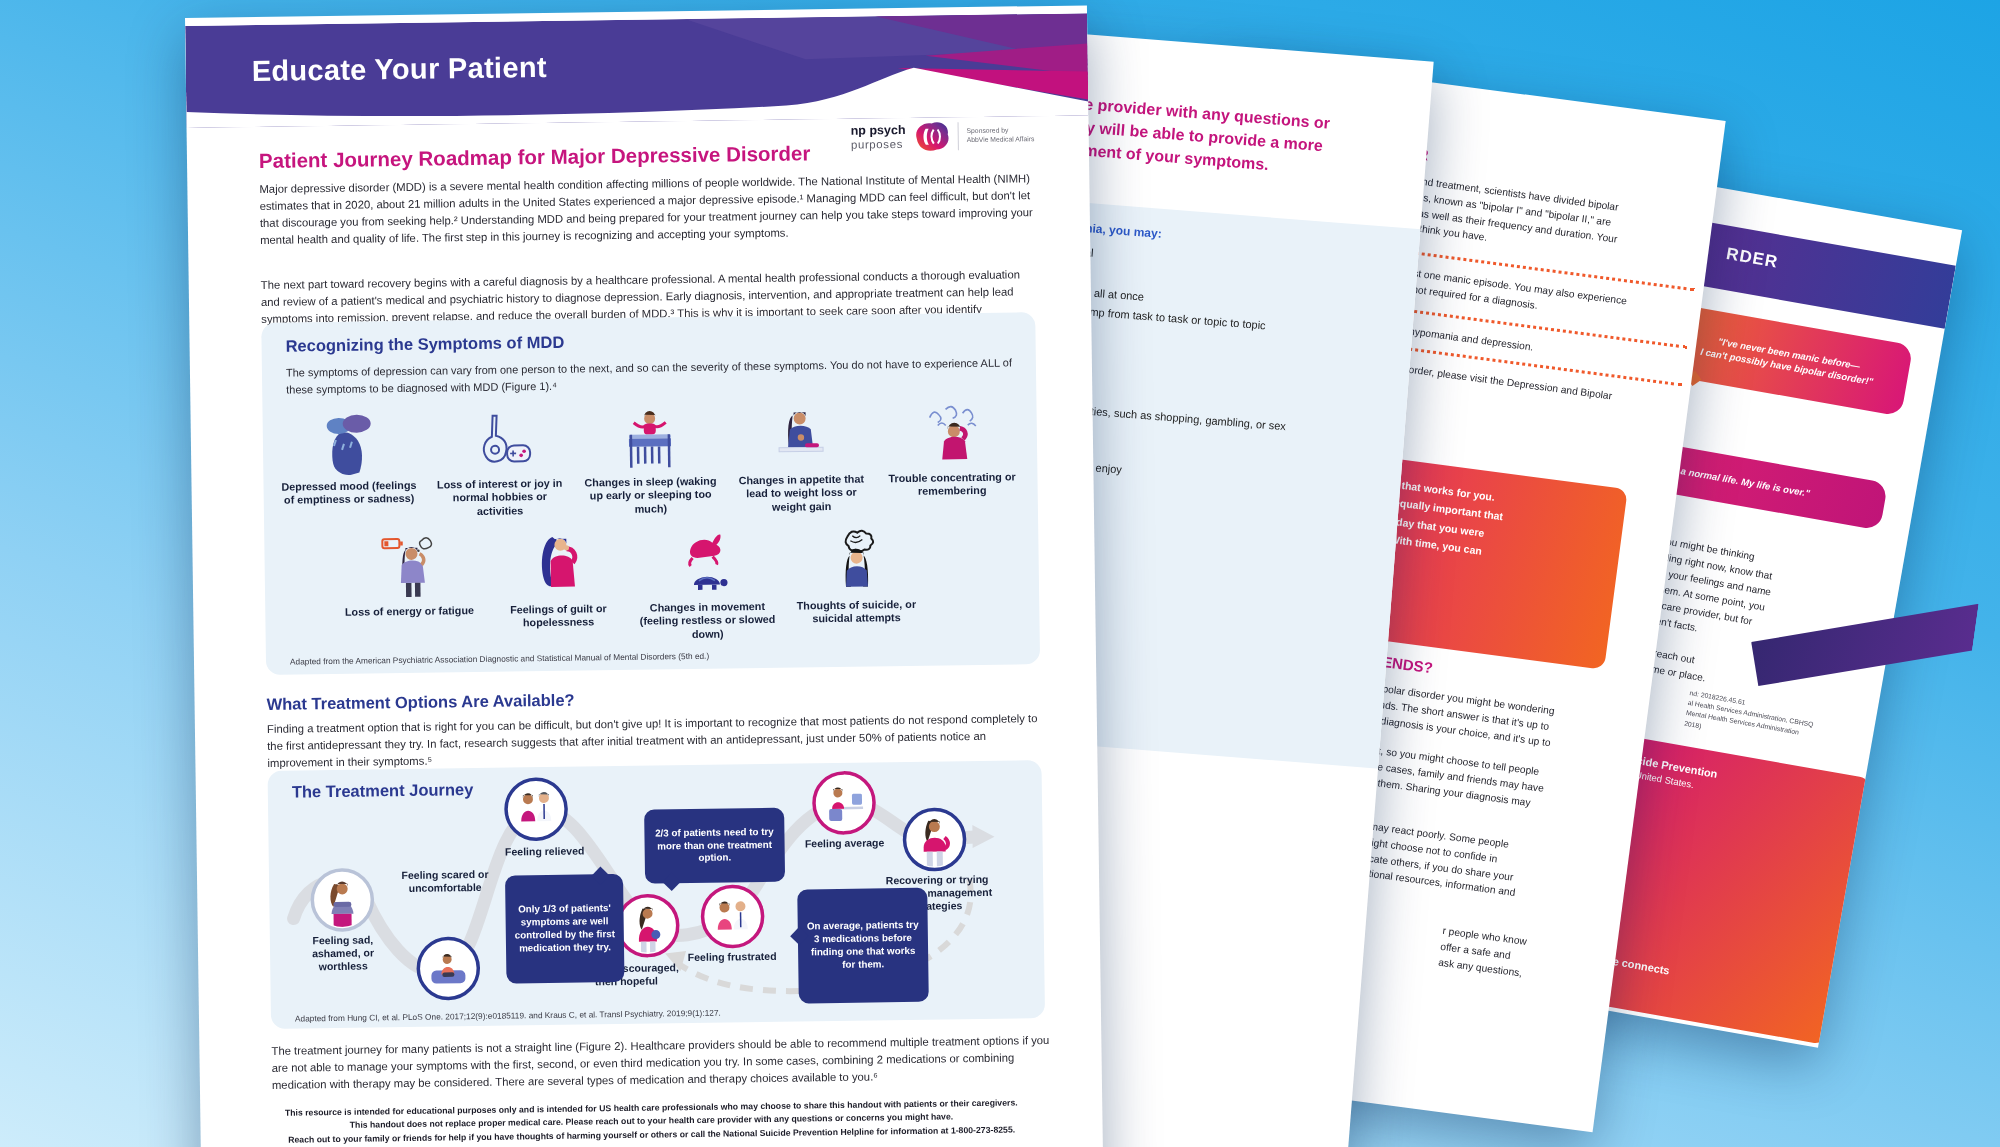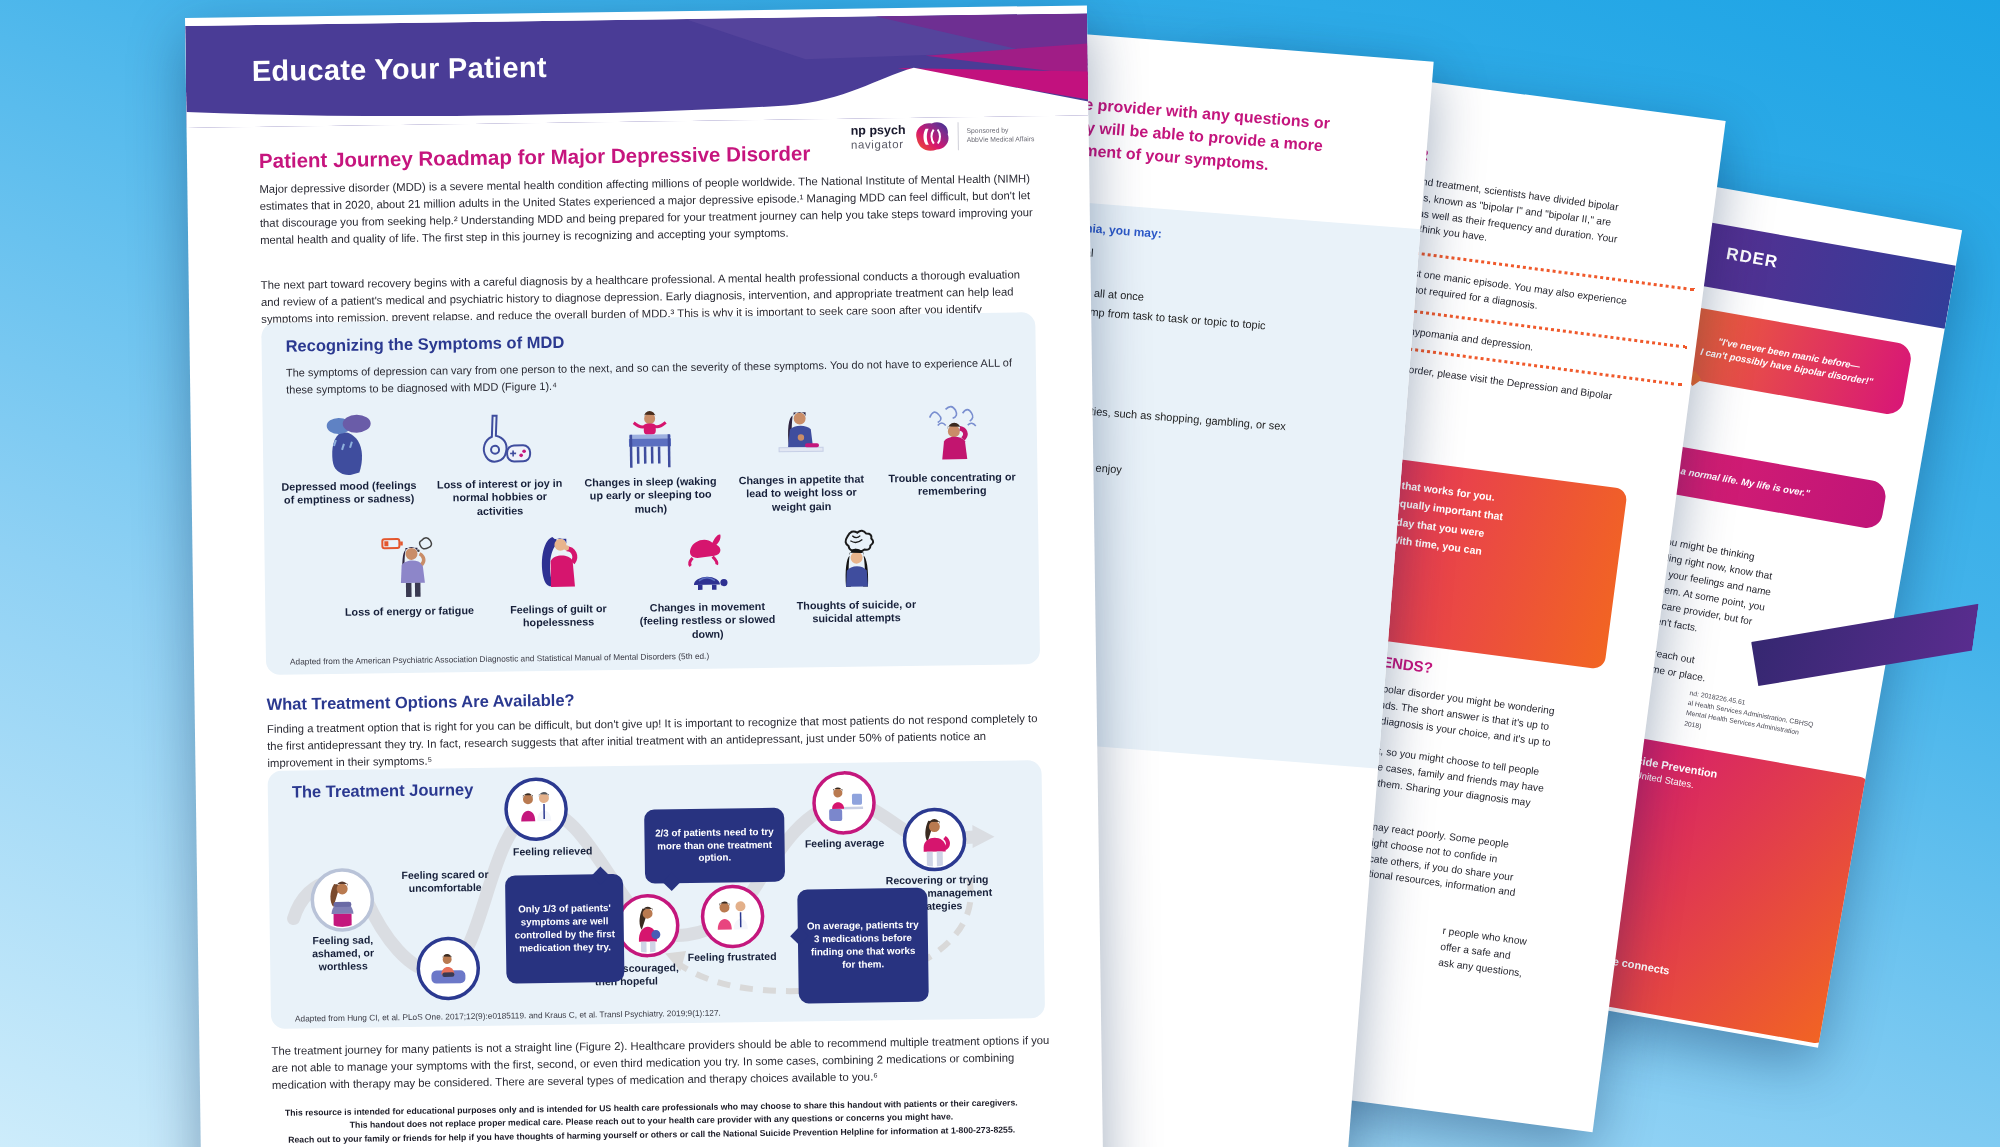--- a/index.html
+++ b/index.html
@@ -165,21 +165,21 @@
       <polygon points="690,0 902,0 902,52" fill="#6e2f92"></polygon>
       <polygon points="740,40 902,30 902,62" fill="#a01d86"></polygon>
       <polygon points="712,52 902,58 902,86" fill="#c2117e"></polygon>
       <path d="M0,102 L0,86 C200,97 430,95 600,88 C660,84 690,62 728,52 L902,88 L902,102 Z" fill="#ffffff"></path>
     </svg>
     <div class="abs bannerTitle">Educate Your Patient</div>
 
     <div class="abs" style="left:664px;top:114px;display:flex;align-items:center;gap:8px;">
       <div style="text-align:left;line-height:1.05;">
         <div style="font-size:12.5px;font-weight:bold;color:#17172b;">np psych</div>
-        <div style="font-size:11.5px;color:#5a5a66;letter-spacing:.6px;">navigator</div>
+        <div style="font-size:11.5px;color:#5a5a66;letter-spacing:.6px;">purposes</div>
       </div>
       <svg width="36" height="30" viewBox="0 0 36 30">
         <defs>
             <linearGradient id="lg" x1="0" y1="1" x2="1" y2="0">
           <stop offset="0" stop-color="#f05a28"></stop>
               <stop offset=".4" stop-color="#d6156e"></stop>
           <stop offset=".75" stop-color="#7b2d8e"></stop>
               <stop offset="1" stop-color="#2e3192"></stop>
         </linearGradient>
           </defs>
@@ -454,21 +454,21 @@
             <path d="M-11 8 C-11 -5 11 -5 11 8 L11 12 L-11 12 Z" fill="#d6156e"></path>
             <path d="M10 -2 C15 2 14 7 10 9" stroke="#d6156e" stroke-width="4" fill="none"></path>
             <rect x="-8" y="12" width="6" height="16" fill="#cfd4e6"></rect>
               <rect x="2" y="12" width="6" height="16" fill="#cfd4e6"></rect>
           </g>
         </g>
       </svg>
 
       <div class="stg" style="left:73px;top:164px;">Feeling sad, ashamed, or worthless</div>
       <div class="stg" style="left:176px;top:100px;">Feeling scared or uncomfortable</div>
-      <div class="stg" style="left:284px;top:78px;width:80px;">Feeling relieved</div>
+      <div class="stg" style="left:276px;top:78px;width:80px;">Feeling relieved</div>
       <div class="stg" style="left:356px;top:196px;width:118px;">Feeling discouraged, then hopeful</div>
       <div class="stg" style="left:462px;top:186px;width:90px;">Feeling frustrated</div>
       <div class="stg" style="left:576px;top:74px;width:80px;">Feeling average</div>
       <div class="stg" style="left:668px;top:112px;width:118px;">Recovering or trying different management strategies</div>
 
       <div class="co coA" style="left:236px;top:108px;width:104px;height:92px;">Only 1/3 of patients' symptoms are well controlled by the first medication they try.</div>
       <div class="co coB" style="left:376px;top:44px;width:126px;height:58px;">2/3 of patients need to try more than one treatment option.</div>
       <div class="co coC" style="left:528px;top:126px;width:116px;height:98px;">On average, patients try 3 medications before finding one that works for them.</div>
 
       <div class="abs foot" style="left:24px;bottom:5px;z-index:5;">Adapted from Hung CI, et al. PLoS One.  2017;12(9):e0185119. and Kraus C, et al. Transl Psychiatry. 2019;9(1):127.</div>

